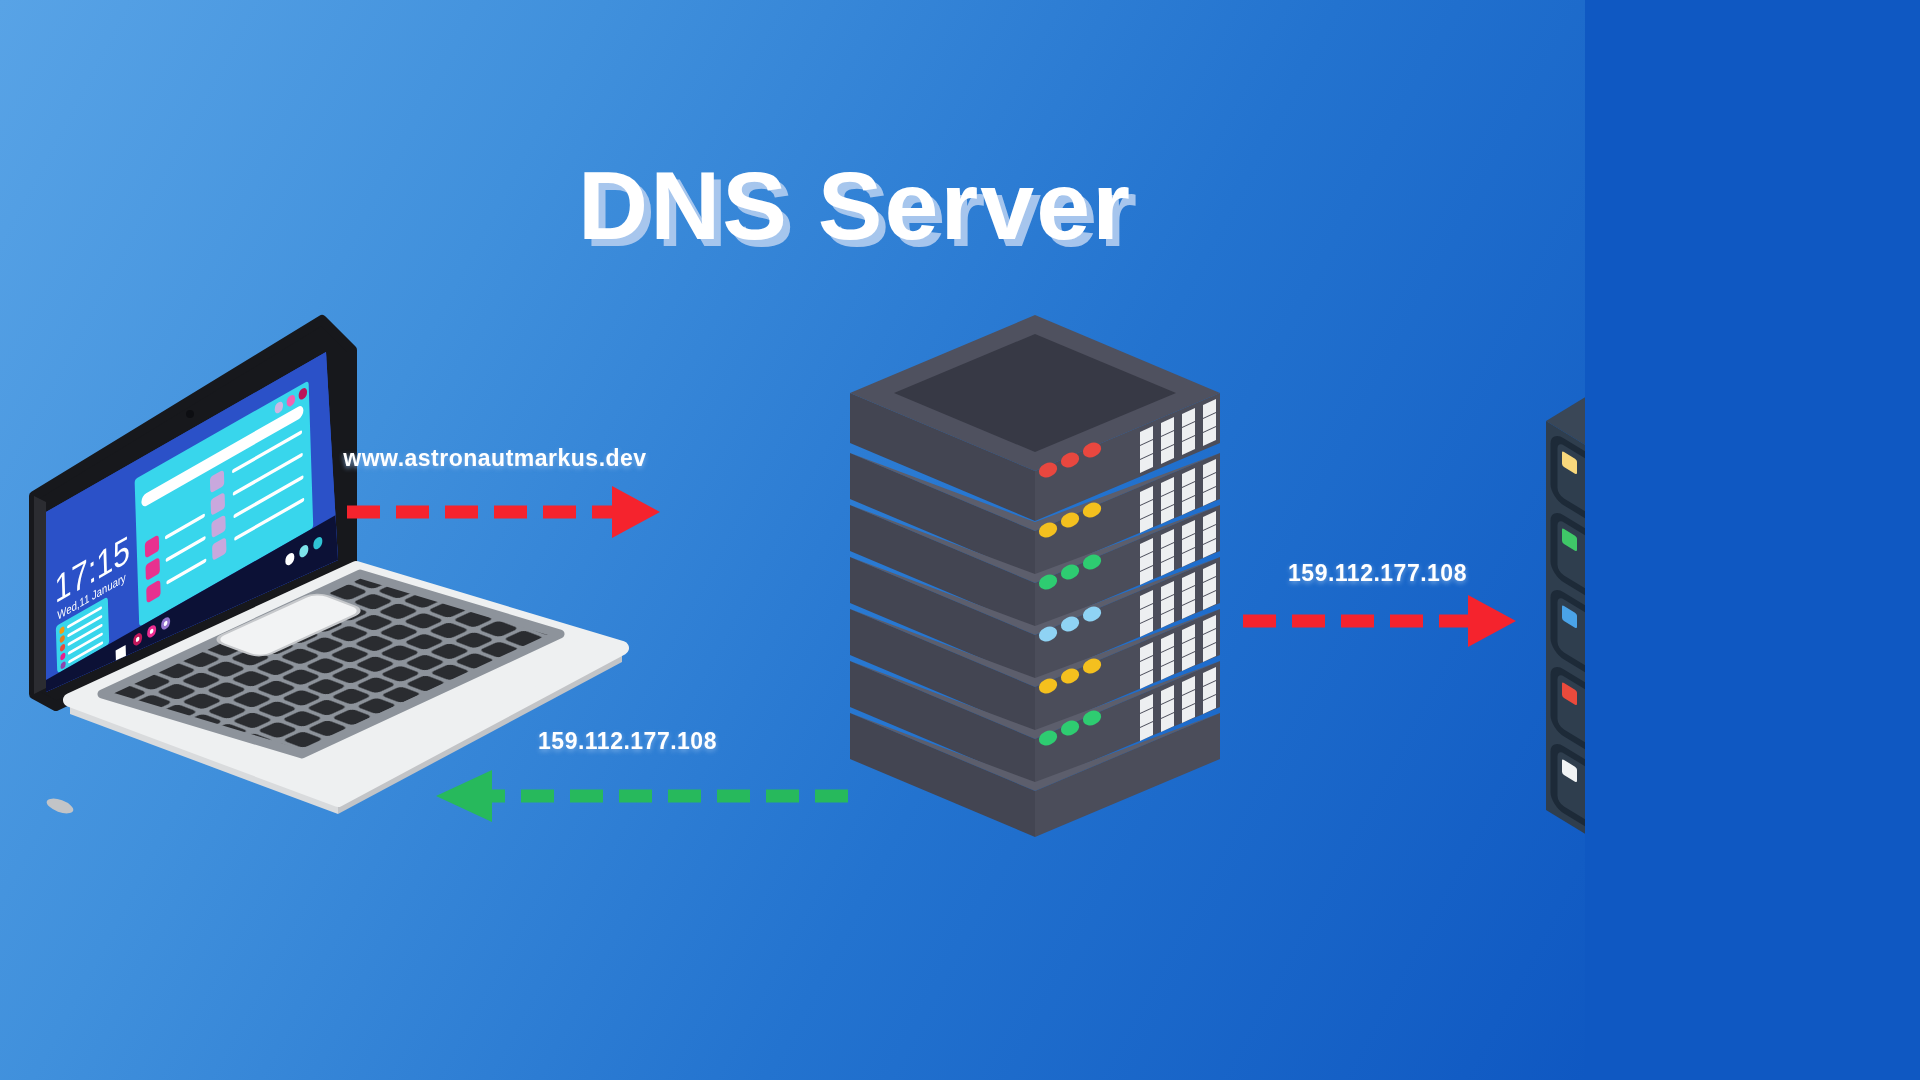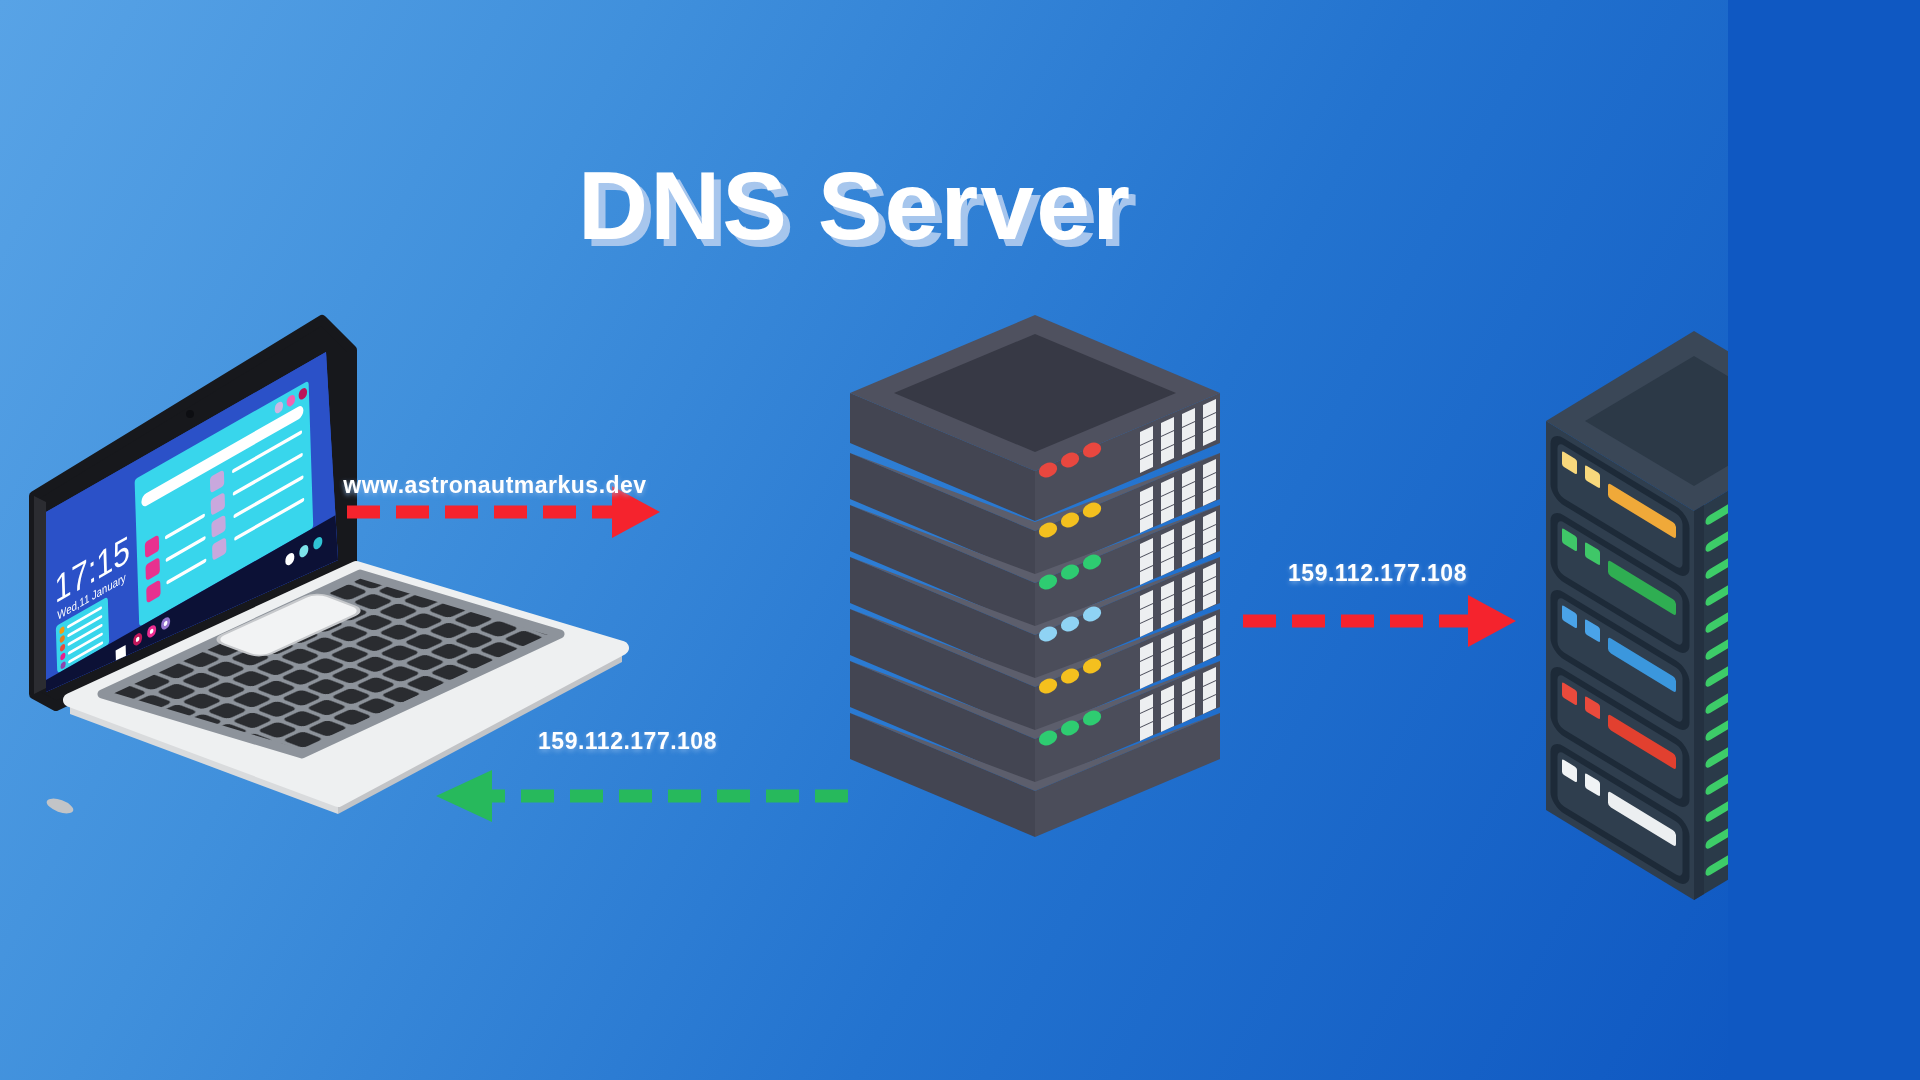--- a/index.html
+++ b/index.html
@@ -1,32 +1,32 @@
 <!DOCTYPE html>
 <html><head>
 <meta charset="utf-8">
 <style>
   html,body{margin:0;padding:0;background:#0f58c2;}
   .stage{
-    position:relative;width:1728px;height:1080px;overflow:hidden;
+    position:relative;width:1585px;height:1080px;overflow:hidden;
     background:linear-gradient(118deg,#58a3e6 0%,#4090dc 28%,#2373cf 62%,#0f58c2 100%);
     font-family:"Liberation Sans",sans-serif;
   }
   .title{
     position:absolute;left:855px;top:92px;transform:translateX(-50%);
     font-size:97px;font-weight:bold;color:#ffffff;letter-spacing:2px;white-space:nowrap;
     text-shadow:7px 7px 0 rgba(173,201,238,0.95);
     line-height:1;
   }
   .flow-label{
     position:absolute;color:#ffffff;font-weight:bold;font-size:23px;
     letter-spacing:0.5px;text-align:center;white-space:nowrap;
     text-shadow:0 2px 5px rgba(140,185,235,0.8);
   }
-  .lbl-request{left:340px;top:472px;width:310px;}
+  .lbl-request{left:340px;top:445px;width:310px;}
   .lbl-resolve{left:1255px;top:560px;width:245px;}
   .lbl-response{left:500px;top:728px;width:255px;}
   svg.scene{position:absolute;left:0;top:0;}
 </style>
 </head>
 <body>
 
 <div class="stage">
 
   <h1 class="title">DNS Server</h1>

